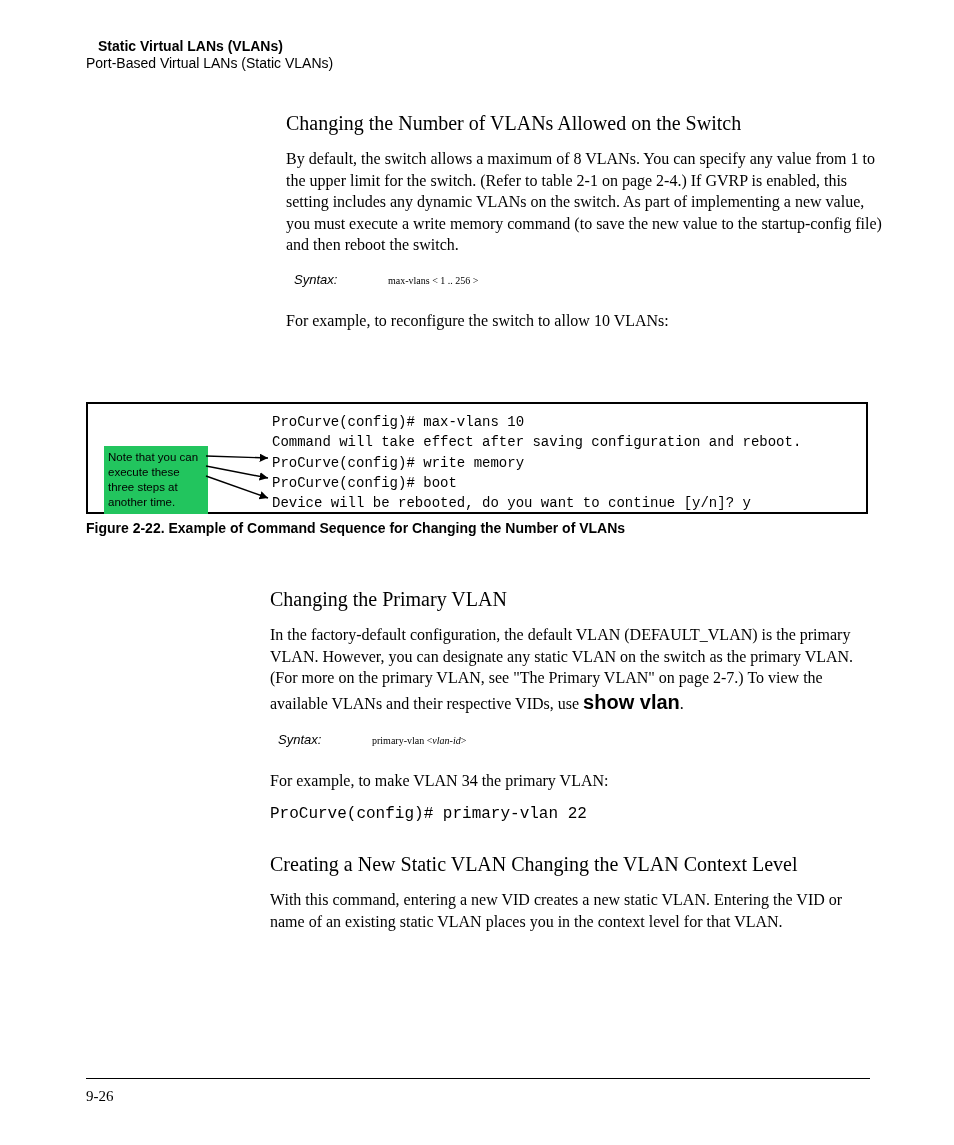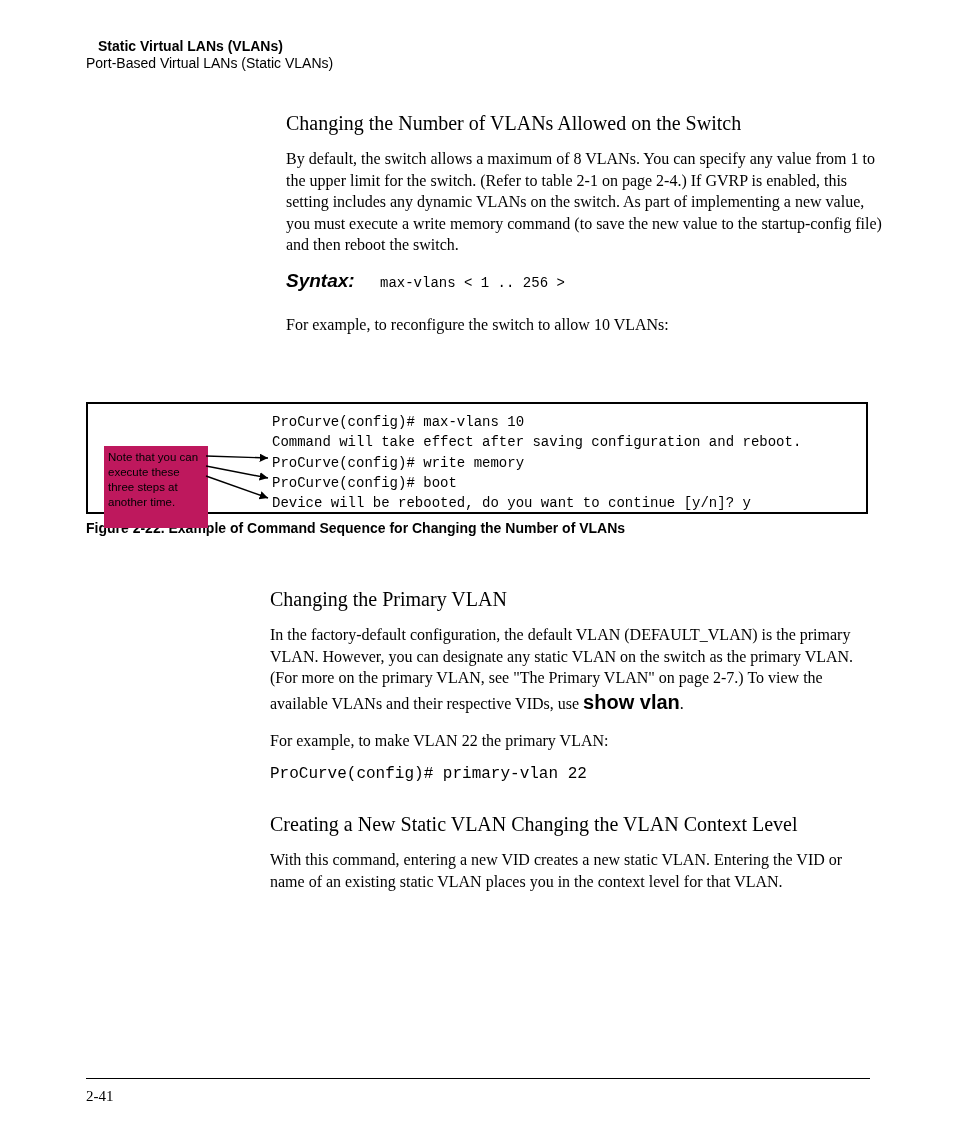--- a/index.html
+++ b/index.html
@@ -56,29 +56,30 @@
     font-size: 16px;
     line-height: 1.35;
     margin: 0 0 14px 0;
   }
 
   .syntax-line {
     margin: 0 0 22px 0;
   }
   .syntax-line .label {
     font-family: Arial, Helvetica, sans-serif;
-    font-weight: bold;
+    font-weight: normal;
     font-style: italic;
-    font-size: 19px;
+    font-size: 13px;
     display: inline-block;
     width: 90px;
+    margin-left: 8px;
   }
   .syntax-line .body {
-    font-family: Liberation Mono, monospace;
-    font-size: 14px;
+    font-family: Liberation Serif, serif;
+    font-size: 10px;
   }
   .syntax-line .body .arg {
     font-style: italic;
   }
 
   .bold-sans {
     font-family: Liberation Sans, sans-serif;
     font-weight: bold;
     font-size: 20px;
   }
@@ -96,25 +97,25 @@
     height: 112px;
     position: relative;
     box-sizing: border-box;
   }
 
   .callout {
     position: absolute;
     left: 16px;
     top: 42px;
     width: 104px;
-    background: #be185d;
+    background: #22c55e;
     font-family: Arial, Helvetica, sans-serif;
     font-size: 11.5px;
     line-height: 1.3;
-    padding: 4px 4px 18px 4px;
+    padding: 4px 4px 4px 4px;
     box-sizing: border-box;
   }
 
   .term {
     position: absolute;
     left: 184px;
     top: 8px;
     font-family: "Courier New", monospace;
     font-size: 14px;
     white-space: pre;
@@ -218,23 +219,29 @@
       </svg>
     </div>
     <div class="fig-caption">Figure 2-22.  Example of Command Sequence for Changing the Number of VLANs</div>
   </div>
 
   <div class="content2">
     <h2>Changing the Primary VLAN</h2>
     <p>
       <span>In the factory-default configuration, the default VLAN (DEFAULT_VLAN) is the primary VLAN. However, you can designate any static VLAN on the switch as the primary VLAN. (For more on the primary VLAN, see "The Primary VLAN" on page 2-7.) To view the available VLANs and their respective VIDs, use </span><span class="bold-sans">show vlan</span><span>.</span>
     </p>
-    <p>For example, to make VLAN 22 the primary VLAN:</p>
+    <div class="syntax-line">
+      <span class="label">Syntax:</span>
+      <span class="body">
+        <span>primary-vlan &lt;</span><span class="arg">vlan-id</span><span>&gt;</span>
+      </span>
+    </div>
+    <p>For example, to make VLAN 34 the primary VLAN:</p>
     <div class="mono-block">ProCurve(config)# primary-vlan 22</div>
 
     <h2>Creating a New Static VLAN Changing the VLAN Context Level</h2>
     <p>With this command, entering a new VID creates a new static VLAN. Entering the VID or name of an existing static VLAN places you in the context level for that VLAN.</p>
   </div>
 
   <div class="footer-rule"></div>
-  <div class="page-num">2-41</div>
+  <div class="page-num">9-26</div>
 
 </div>
 
 </body></html>

